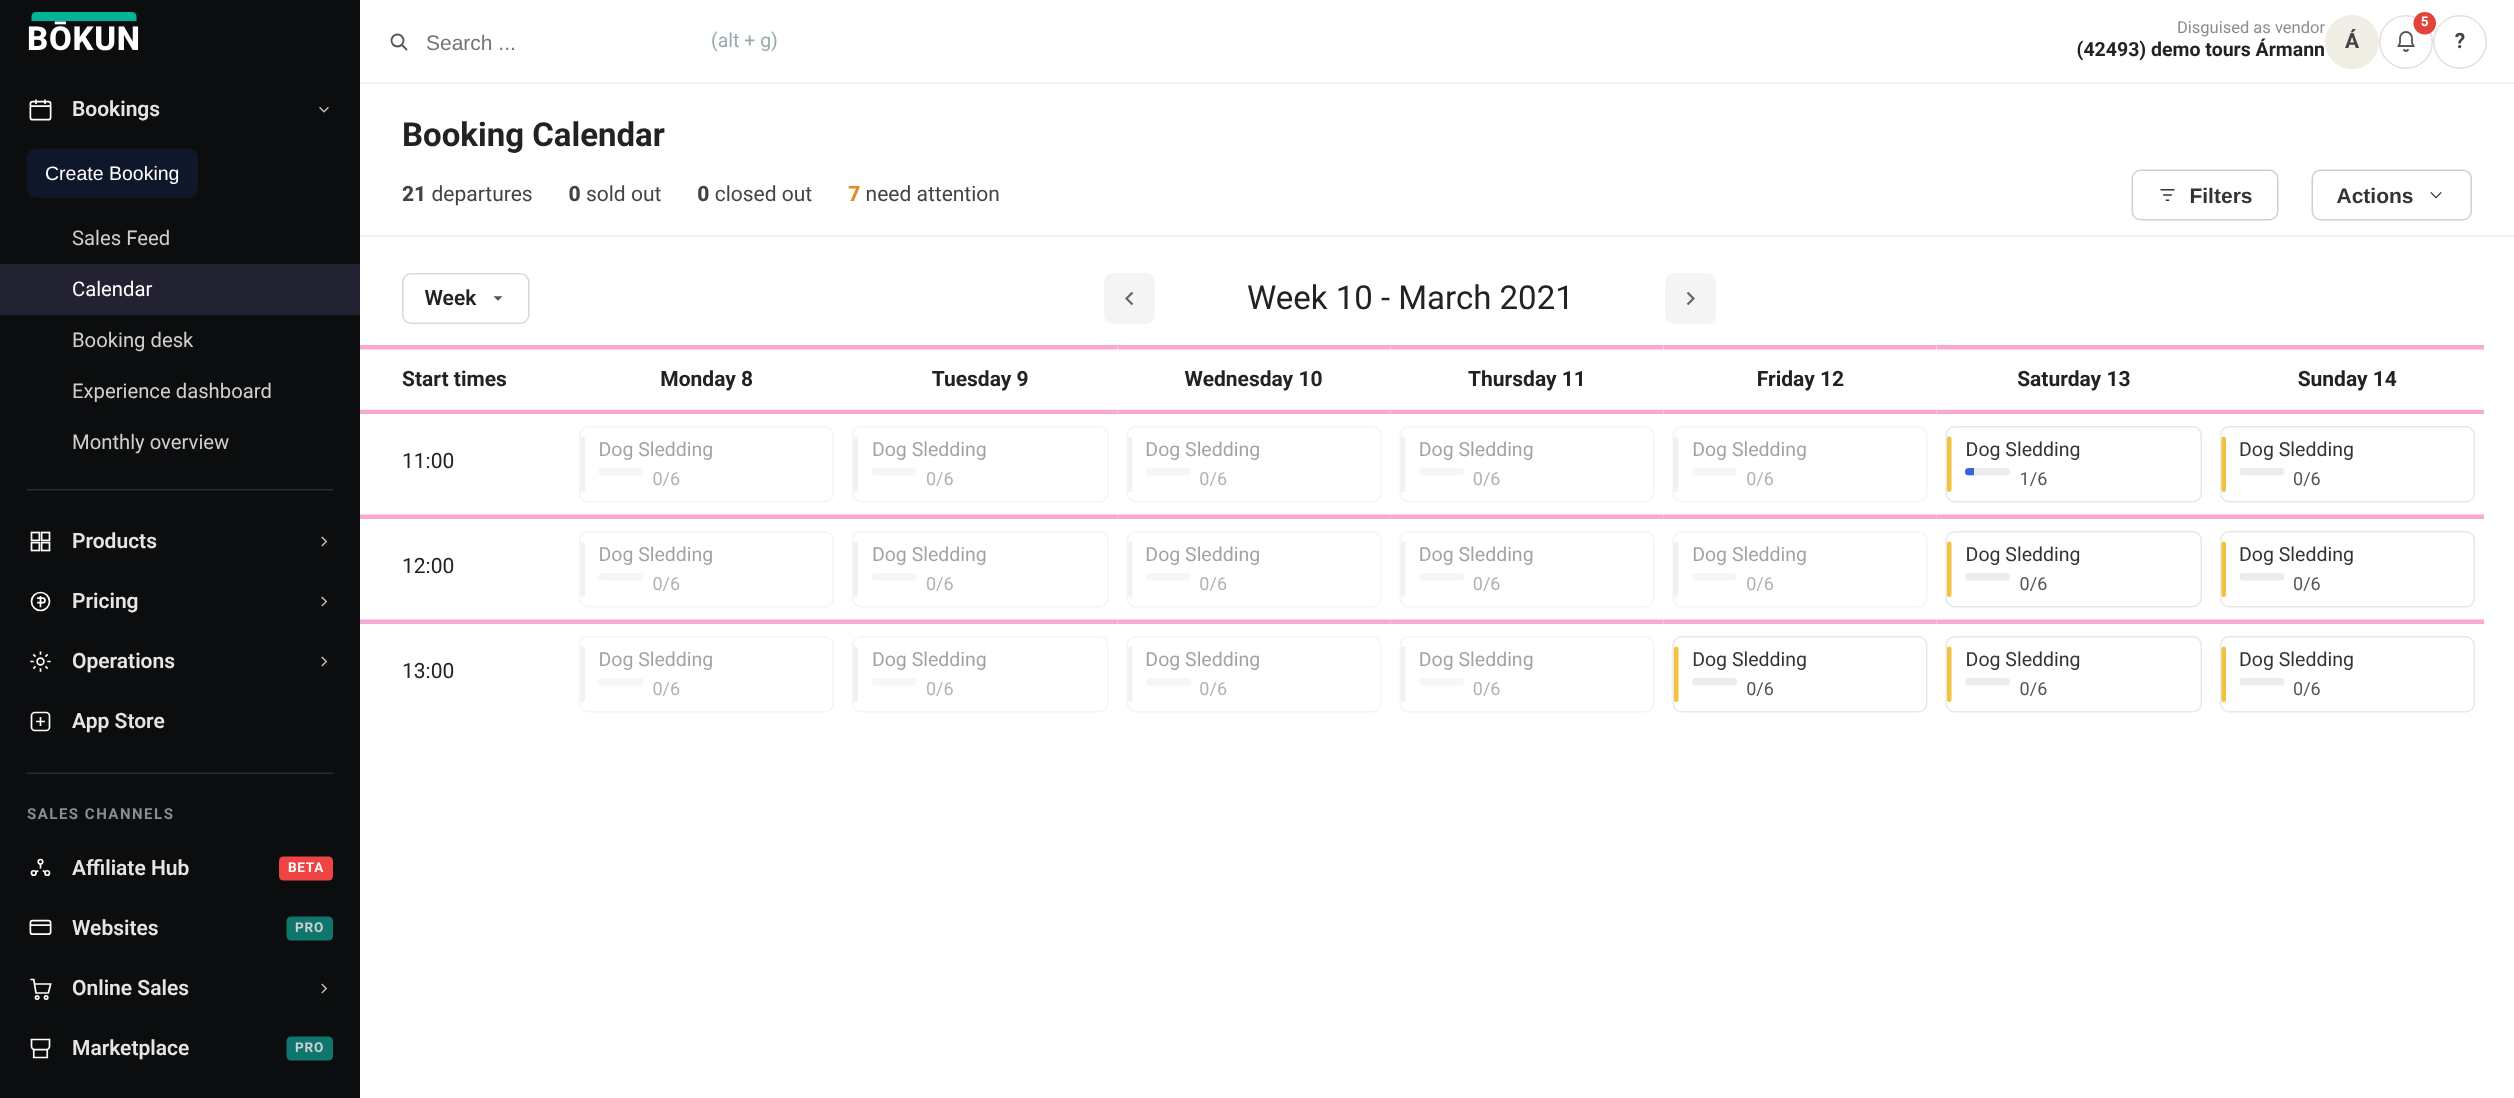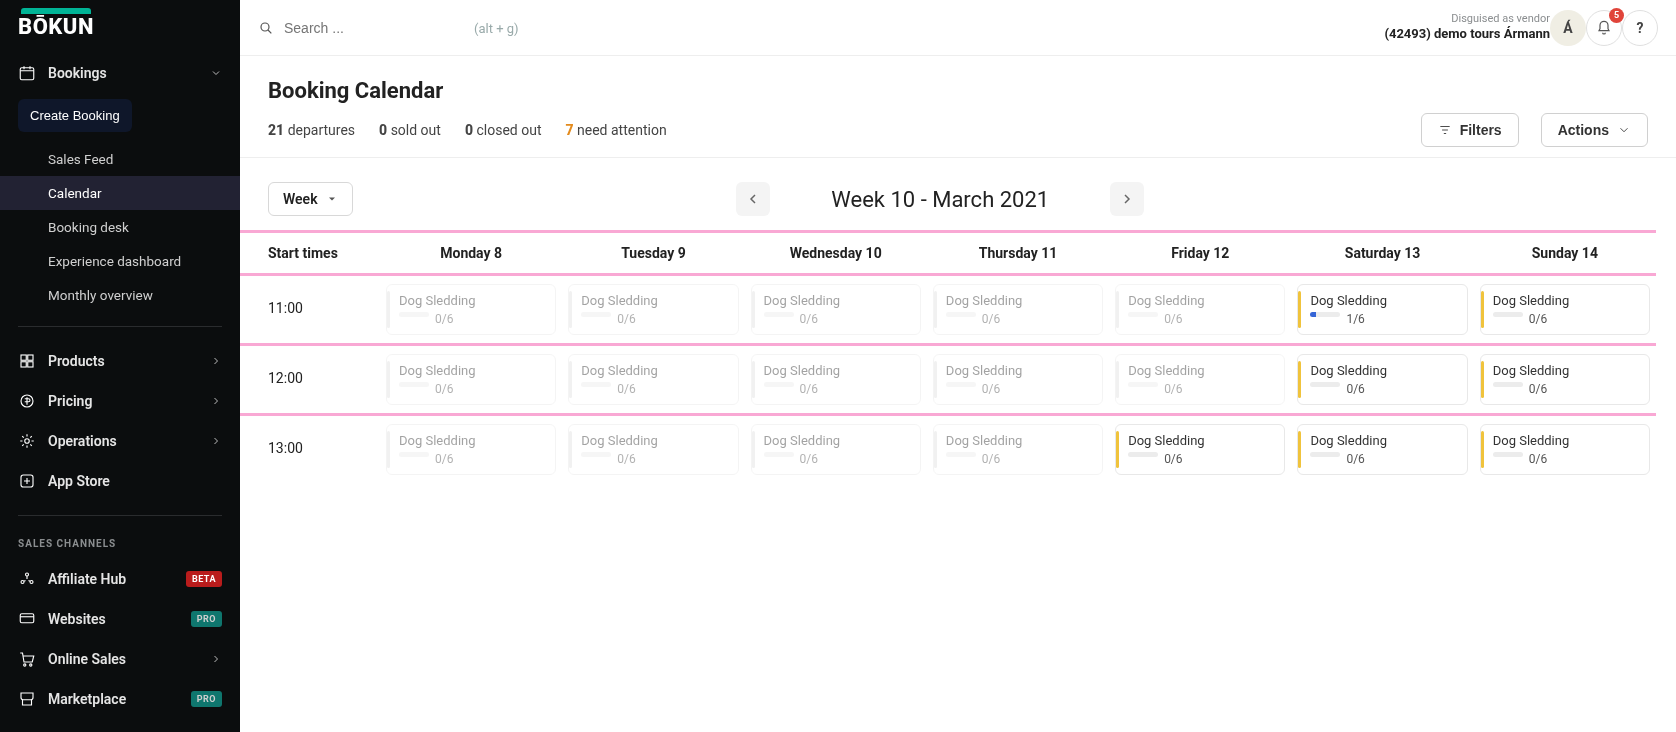--- a/index.html
+++ b/index.html
@@ -87,32 +87,32 @@
     .badge {
       margin-left: auto;
       background: #0f766e;
       color: #cfcfcf;
       font-size: 9px;
       font-weight: 700;
       padding: 3px 6px;
       border-radius: 3px;
       letter-spacing: 0.5px;
     }
-    .badge.beta { background: #b91c1c; color: #fff; }
+    .badge.beta { background: #ef4444; color: #fff; }
     
     .main { flex: 1; display: flex; flex-direction: column; height: 100%; overflow: hidden; }
     .topbar {
       height: 56px;
       border-bottom: 1px solid #eee;
       display: flex;
       align-items: center;
       padding: 0 18px;
       gap: 14px;
     }
-    .search-wrap { display: flex; align-items: flex-end; gap: 10px; flex: 1; }
+    .search-wrap { display: flex; align-items: center; gap: 10px; flex: 1; }
     .search-wrap input {
       border: none;
       font-size: 14px;
       outline: none;
       color: #555;
       width: 180px;
     }
     .search-wrap .hint { color: #9aa; font-size: 13px; }
     .topbar-right { display: flex; align-items: center; }
     .vendor-text { text-align: right; line-height: 1.3; }

